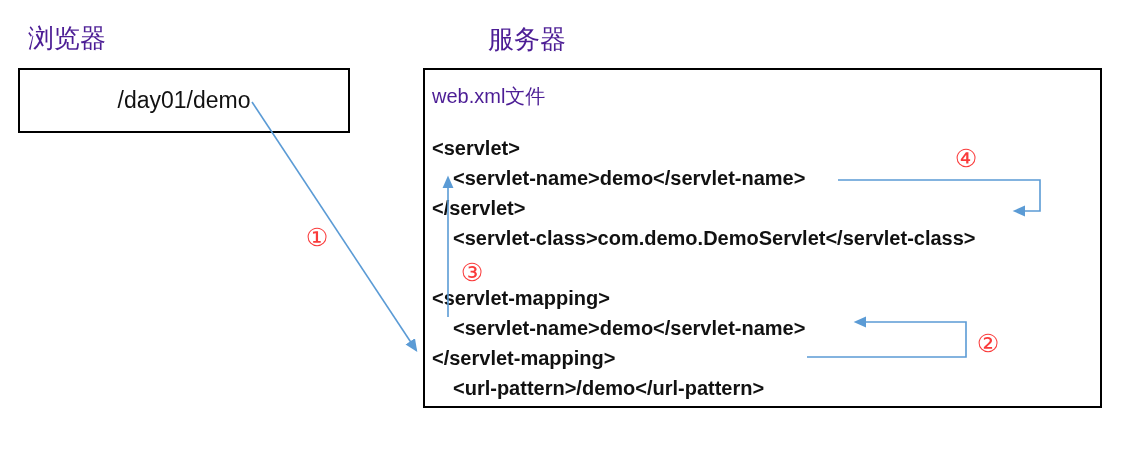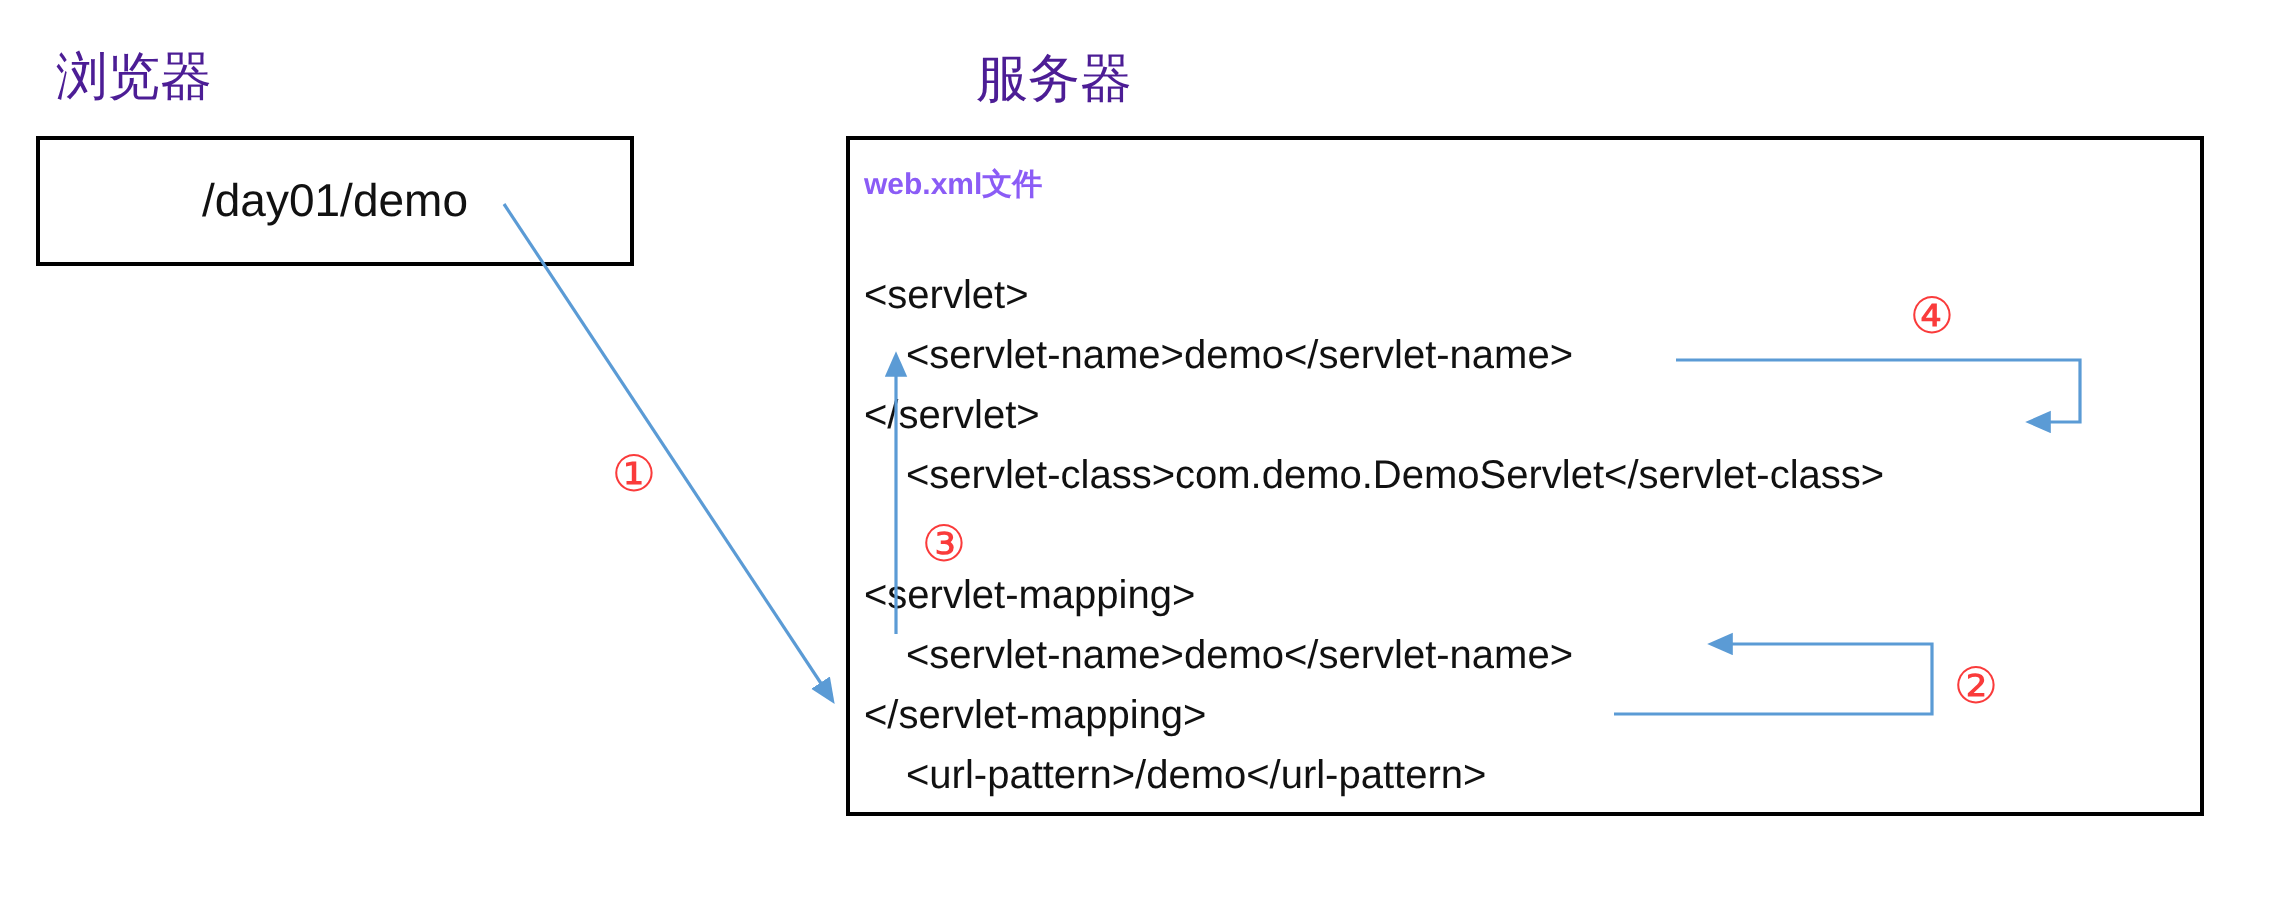--- a/index.html
+++ b/index.html
@@ -19,21 +19,21 @@
     line-height: 26px;
     font-family: "Liberation Serif", "DejaVu Serif", serif;
     white-space: nowrap;
   }
   .browser-label { left: 28px; top: 26px; }
   .server-label  { left: 488px; top: 27px; }
 
   .browser-box {
     position: absolute;
     left: 18px; top: 68px;
-    width: 299px; height: 65px;
+    width: 332px; height: 65px;
     border: 2px solid #000000;
     background: #ffffff;
     display: flex;
     align-items: center;
     justify-content: center;
   }
   .request-text {
     font-size: 23px;
     color: #111111;
     white-space: nowrap;
@@ -42,32 +42,32 @@
   .server-box {
     position: absolute;
     left: 423px; top: 68px;
     width: 679px; height: 340px;
     border: 2px solid #000000;
     background: #ffffff;
   }
   .file-title {
     position: absolute;
     left: 432px; top: 83px;
-    font-size: 15px;
-    color: #8b5cf6;
+    font-size: 20px;
+    color: #4c1d95;
     white-space: nowrap;
-    font-weight: bold;
   }
   .code-block {
     position: absolute;
     left: 432px;
     font-size: 20px;
     line-height: 30px;
     color: #111111;
     white-space: nowrap;
+    font-weight: bold;
   }
   .code-block.servlet-block { top: 133px; }
   .code-block.mapping-block { top: 283px; }
   .code-line { height: 30px; }
   .code-line.indent { padding-left: 21px; }
 
   .arrow-layer {
     position: absolute;
     left: 0; top: 0;
     width: 1147px; height: 461px;

